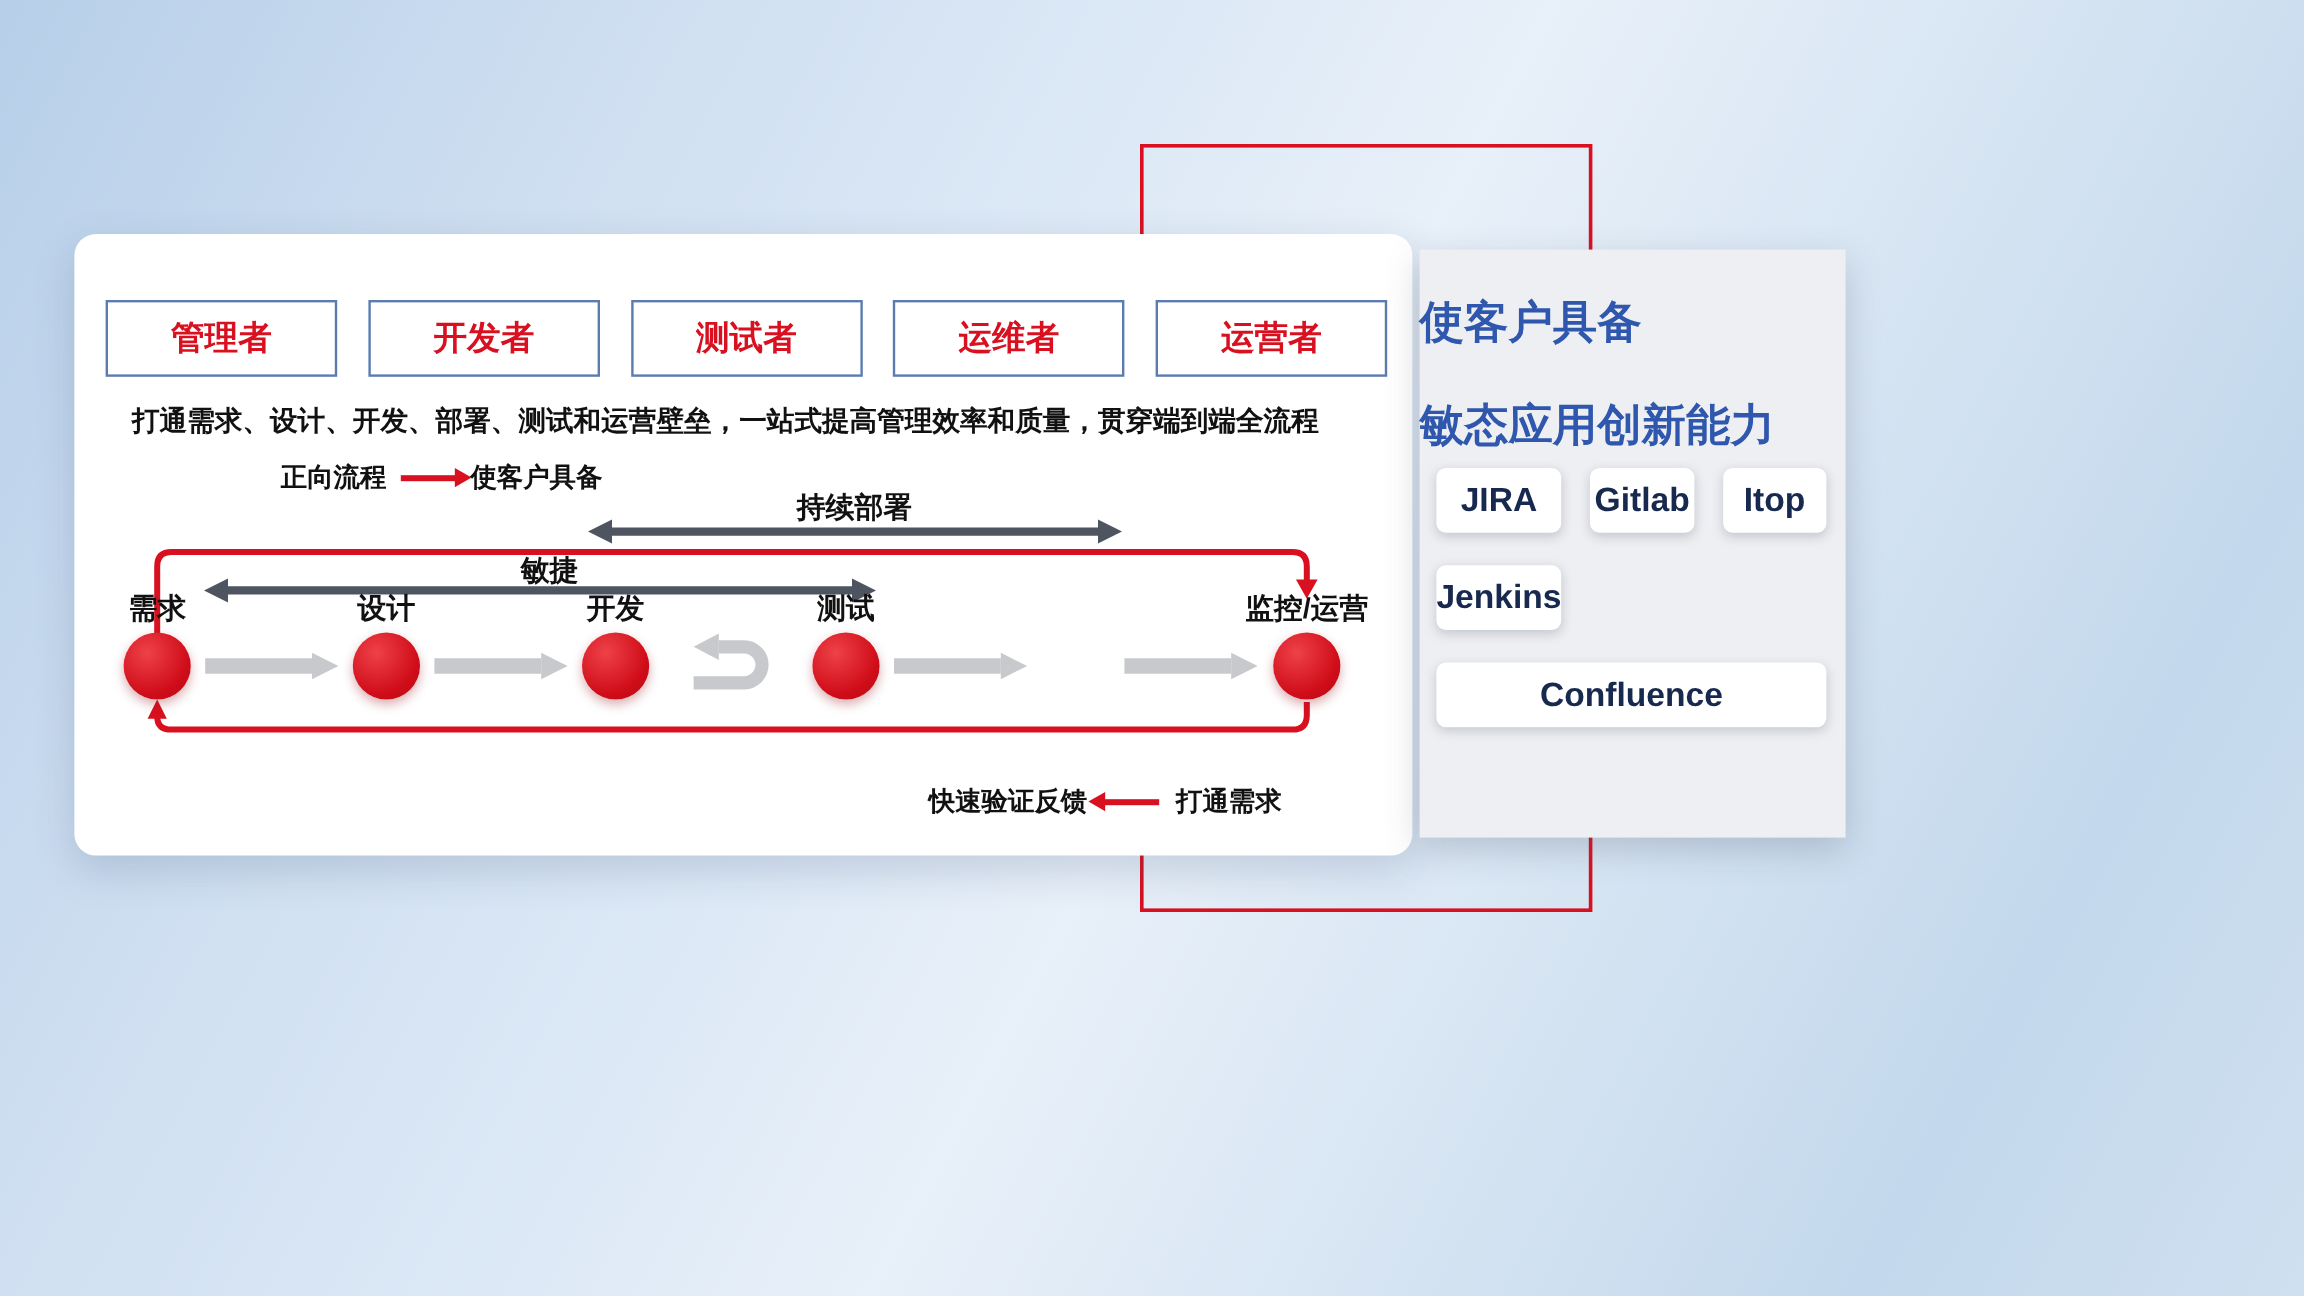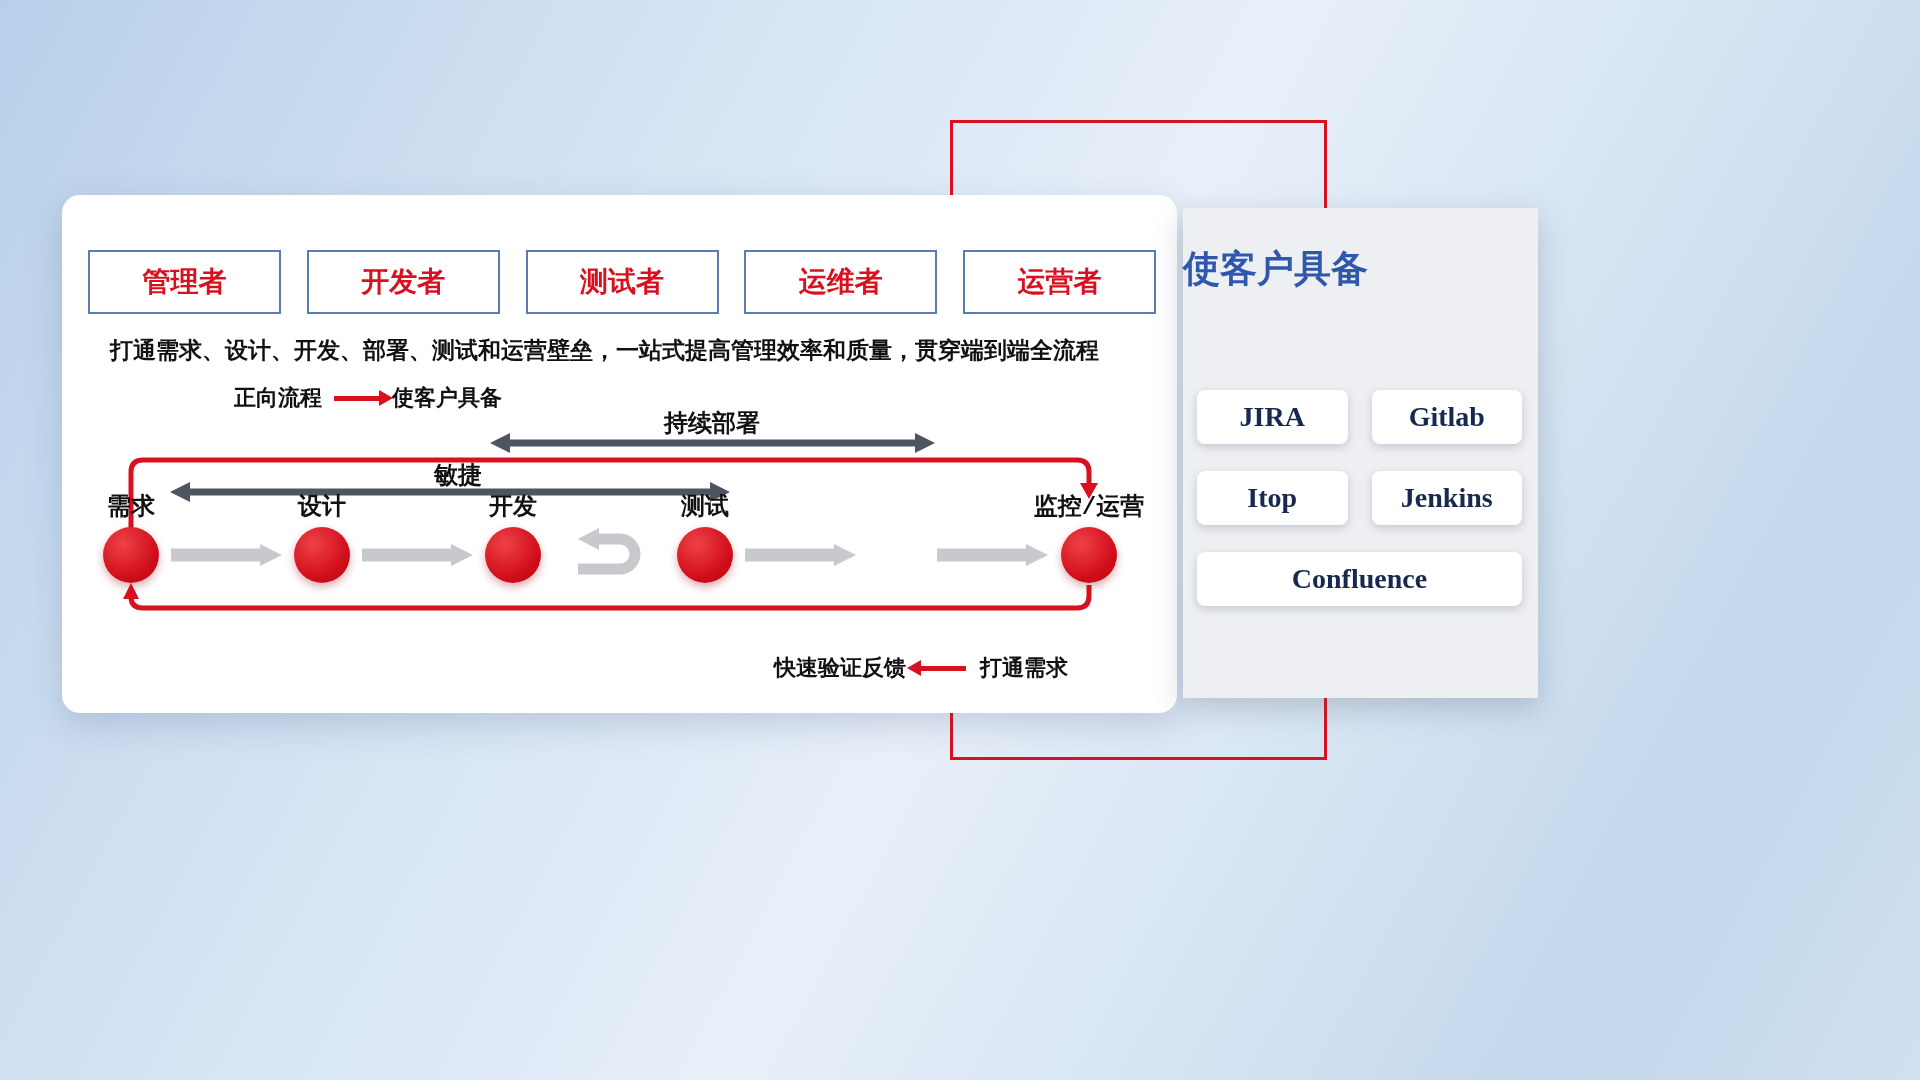--- a/index.html
+++ b/index.html
@@ -63,37 +63,37 @@
     border-top:8px solid transparent; border-bottom:8px solid transparent;
   }
   .card-svg { position:absolute; left:0; top:0; }
   .arrow-label {
     position:absolute; transform:translateX(-50%);
     font-size:24px; font-weight:700; color:#111; white-space:nowrap;
   }
   .label-deploy { left:650px; top:212px; }
   .label-agile  { left:396px; top:264px; }
   .stage { position:absolute; width:150px; top:298px; text-align:center; }
-  .stage-label { font-size:24px; font-weight:600; color:#111; height:30px; line-height:30px; white-space:nowrap;font-family:Liberation Mono, monospace; }
+  .stage-label { font-size:24px; font-weight:600; color:#111; height:30px; line-height:30px; white-space:nowrap; }
   .stage-dot {
     width:56px; height:56px; border-radius:50%; margin:4px auto 0;
     background:radial-gradient(circle at 35% 30%, #ef4148, #cf0d19 65%, #b50a14);
     box-shadow:0 4px 9px rgba(150,20,30,.35);
   }
   .panel {
     position:absolute; left:1183px; top:208px; width:355px; height:490px;
     background:#eeeff2; z-index:3;
     box-shadow:0 10px 28px rgba(80,90,110,.28);
   }
   .panel-title { color:#2f57ad; font-weight:700; }
   .panel-title .line1 { margin-top:36px; font-size:37px; }
   .panel-title .line2 { margin-top:36px; font-size:37px; }
   .tools {
     position:absolute; left:14px; right:16px; top:182px;
-    display:grid; grid-template-columns:1fr 1fr; gap:27px 24px;font-family:Liberation Serif, serif;
+    display:grid; grid-template-columns:1fr 1fr 1fr; gap:27px 24px;
   }
   .tool-btn {
     height:54px; background:#ffffff; border-radius:8px;
     display:flex; align-items:center; justify-content:center;
     font-size:28px; font-weight:700; color:#17294e;
     box-shadow:0 3px 9px rgba(100,110,130,.30);
   }
   .tool-btn.wide { grid-column:1 / -1; }
 </style>
 </head>
@@ -195,20 +195,21 @@
       <span>快速验证反馈</span>
       <span class="red-arrow-left"></span>
       <span>打通需求</span>
     </div>
 
   </div>
 
   <div class="panel">
     <div class="panel-title">
       <div class="line1">使客户具备</div>
+      <div class="line2">敏态应用创新能力</div>
     </div>
     <div class="tools">
       <div class="tool-btn">JIRA</div>
       <div class="tool-btn">Gitlab</div>
       <div class="tool-btn">Itop</div>
       <div class="tool-btn">Jenkins</div>
       <div class="tool-btn wide">Confluence</div>
     </div>
   </div>
 

